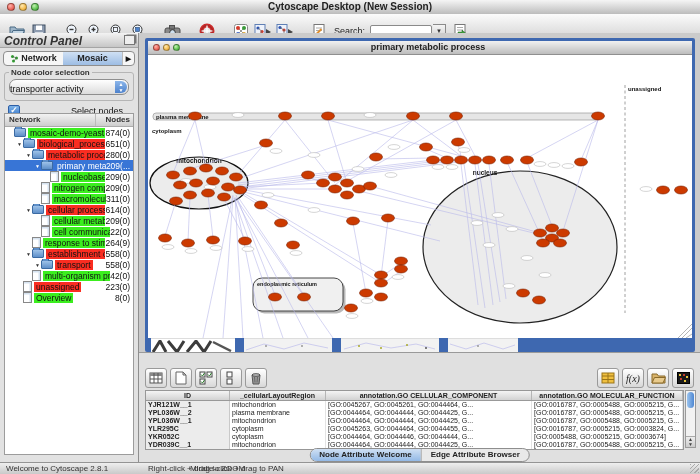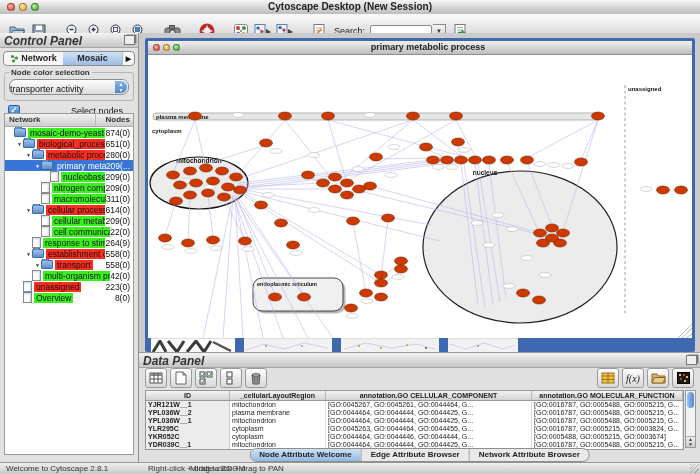--- a/index.html
+++ b/index.html
@@ -592,24 +592,20 @@
       <div class="thumb-blue"></div>
       <div class="thumb" style="width:70px;">
         <svg width="70" height="13">
             <polyline points="2,4 18,9 36,3 55,9 67,5" stroke="#c3c3ec" fill="none" stroke-width="0.8"></polyline>
             <circle cx="30" cy="6" r="1" fill="#999"></circle>
           </svg>
       </div>
     </div>
 
     <div class="data-panel">
-      <div class="panel-header">
-        <span>Data Panel</span>
-        <span class="detach"></span>
-      </div>
       <div class="dp-toolbar">
         <span class="dp-btn">
             <svg width="14" height="12">
               <rect x="1" y="1" width="12" height="10" fill="#fff" stroke="#555"></rect>
               <rect x="1" y="1" width="12" height="3" fill="#888"></rect>
               <line x1="1" y1="7" x2="13" y2="7" stroke="#555"></line>
               <line x1="5" y1="1" x2="5" y2="11" stroke="#555"></line>
               <line x1="9" y1="1" x2="9" y2="11" stroke="#555"></line>
             </svg>
           </span>
@@ -718,21 +714,20 @@
             </div>
           </div>
       </div>
       <div class="dp-scroll">
         <span class="dp-thumb"></span>
         <span class="dp-arrows">▲<br>▼</span>
       </div>
       <div class="dp-tabs">
         <span class="dp-tab active">Node Attribute Welcome</span>
         <span class="dp-tab">Edge Attribute Browser</span>
-        <span class="dp-tab">Network Attribute Browser</span>
       </div>
     </div>
   </div>
 
   <div class="statusbar">
     <span class="sb-item" style="left:6px;">Welcome to Cytoscape 2.8.1</span>
     <span class="sb-item" style="left:100px;margin-left:48px;">Right-click + drag to ZOOM</span>
     <span class="sb-item" style="left:190px;">Middle-click + drag to PAN</span>
     <span class="grip"></span>
   </div>

